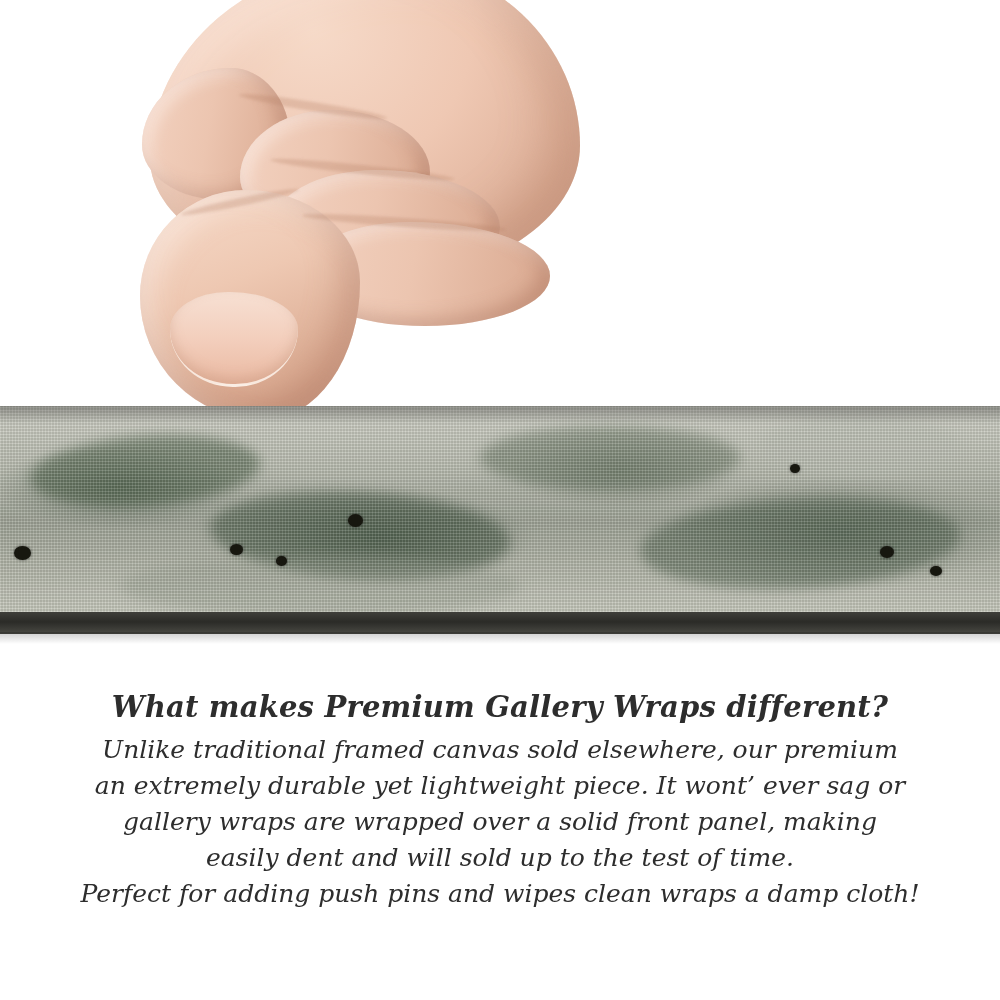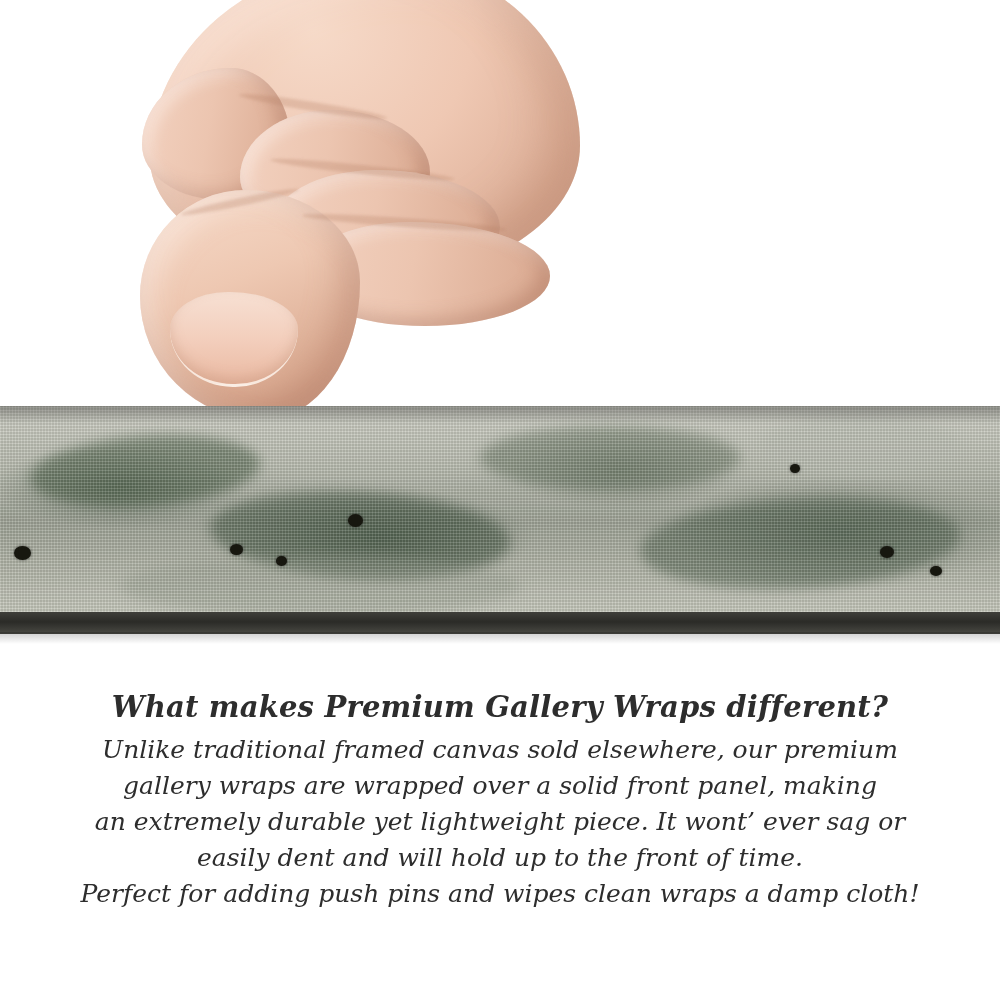--- a/index.html
+++ b/index.html
@@ -221,20 +221,20 @@
       <div class="strip-shadow"></div>
     </div>
 
     <div class="canvas-edge"></div>
   </div>
 
   <div class="caption">
     <h2>What makes Premium Gallery Wraps different?</h2>
     <p>
       <span class="line">Unlike traditional framed canvas sold elsewhere, our premium</span>
+      <span class="line">an extremely durable yet lightweight piece. It wont’ ever sag or</span>
       <span class="line">gallery wraps are wrapped over a solid front panel, making</span>
-      <span class="line">an extremely durable yet lightweight piece. It wont’ ever sag or</span>
-      <span class="line">easily dent and will hold up to the front of time.</span>
+      <span class="line">easily dent and will sold up to the test of time.</span>
       <span class="line">Perfect for adding push pins and wipes clean wraps a damp cloth!</span>
     </p>
   </div>
 
 </div>
 
 </body></html>

